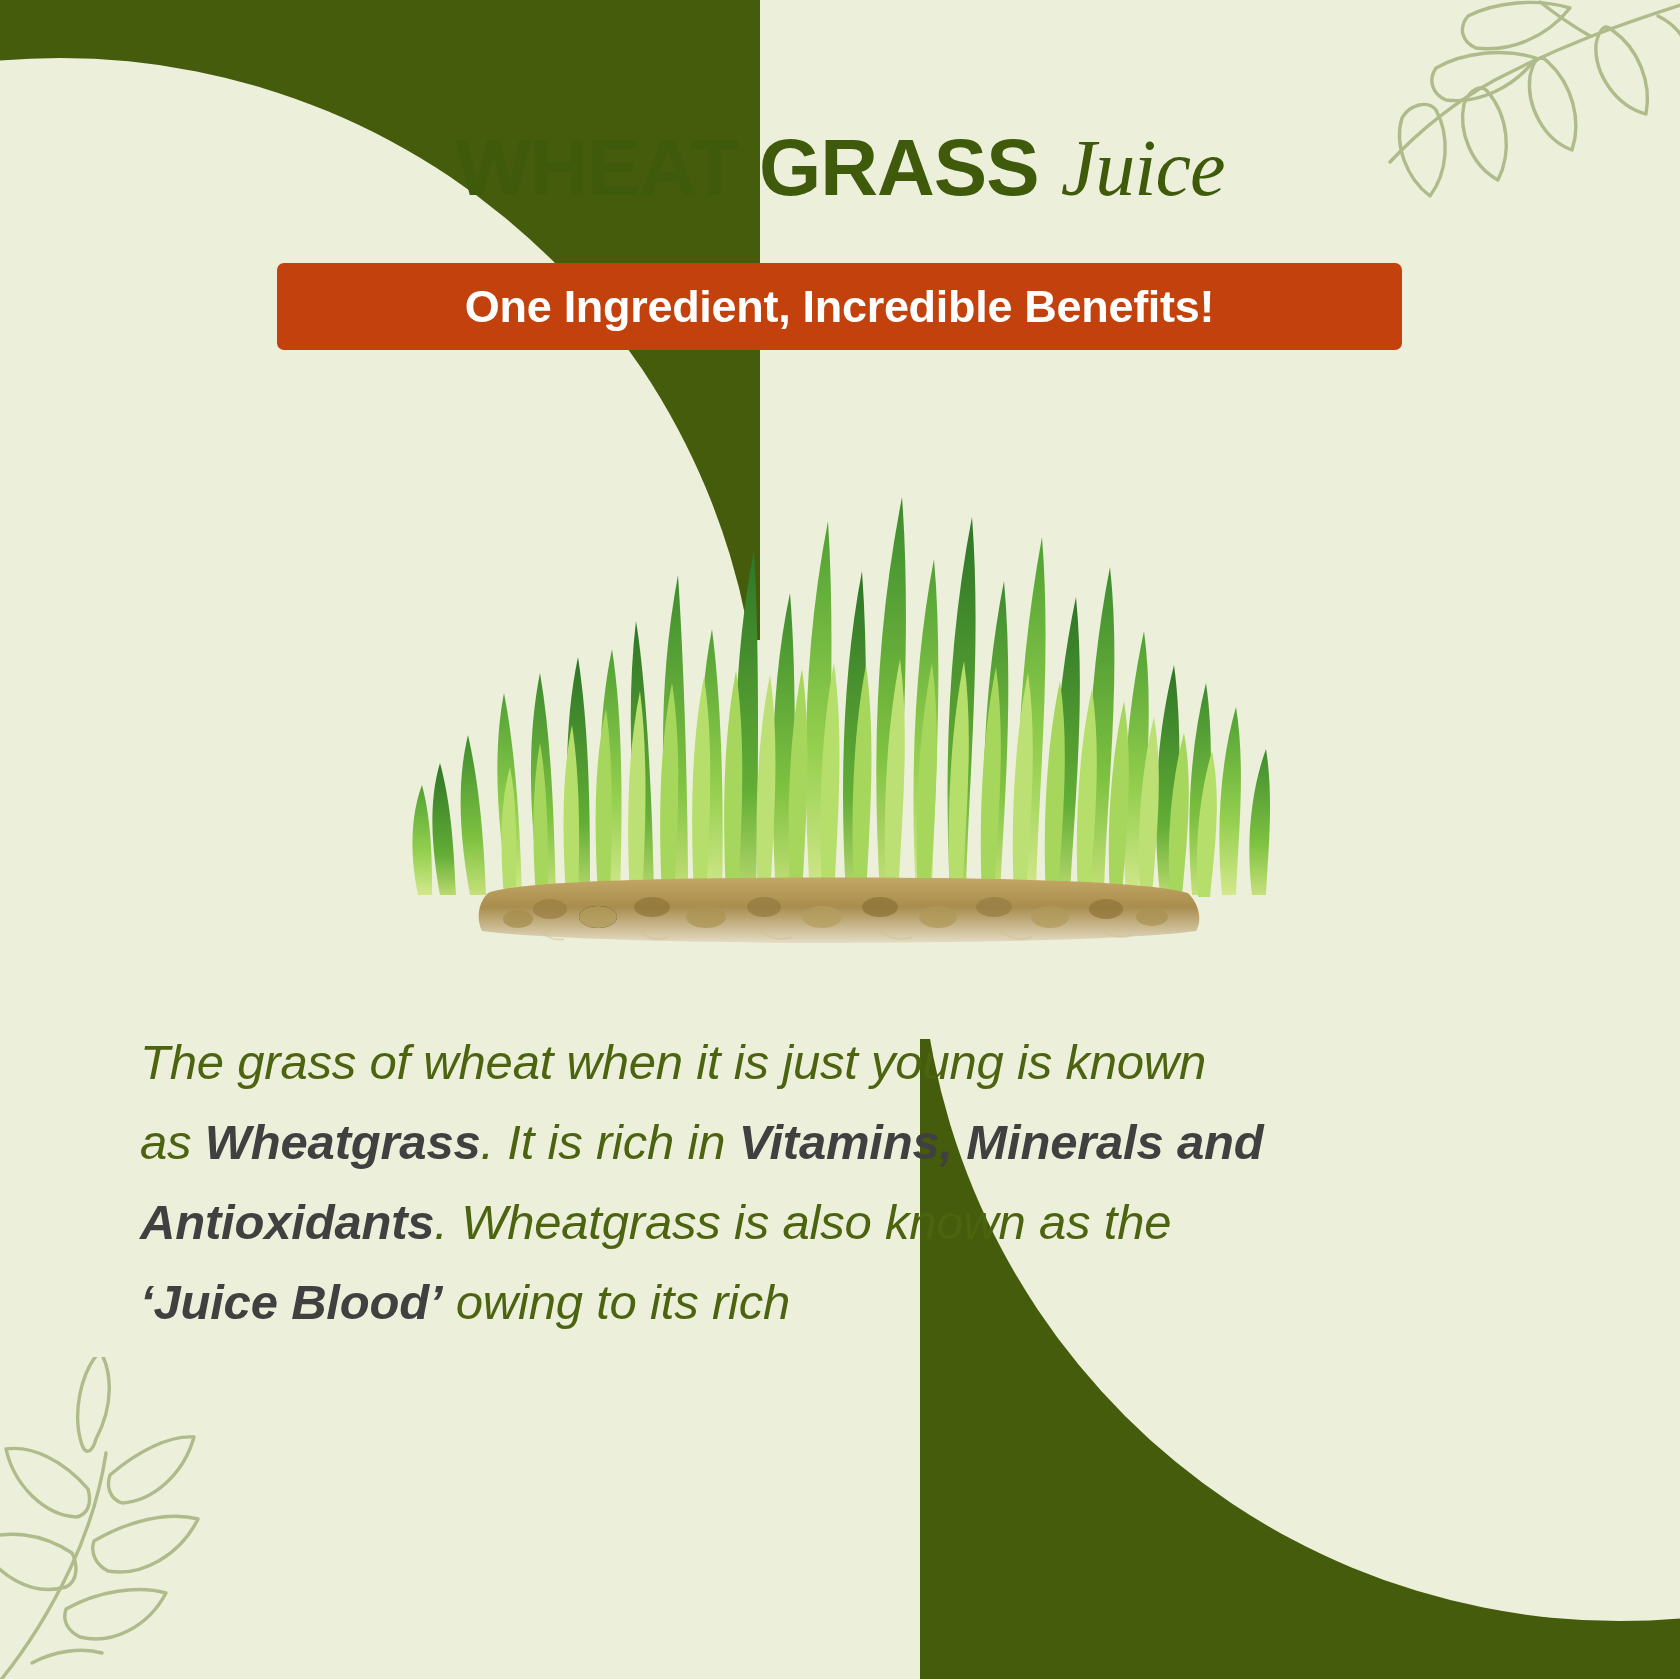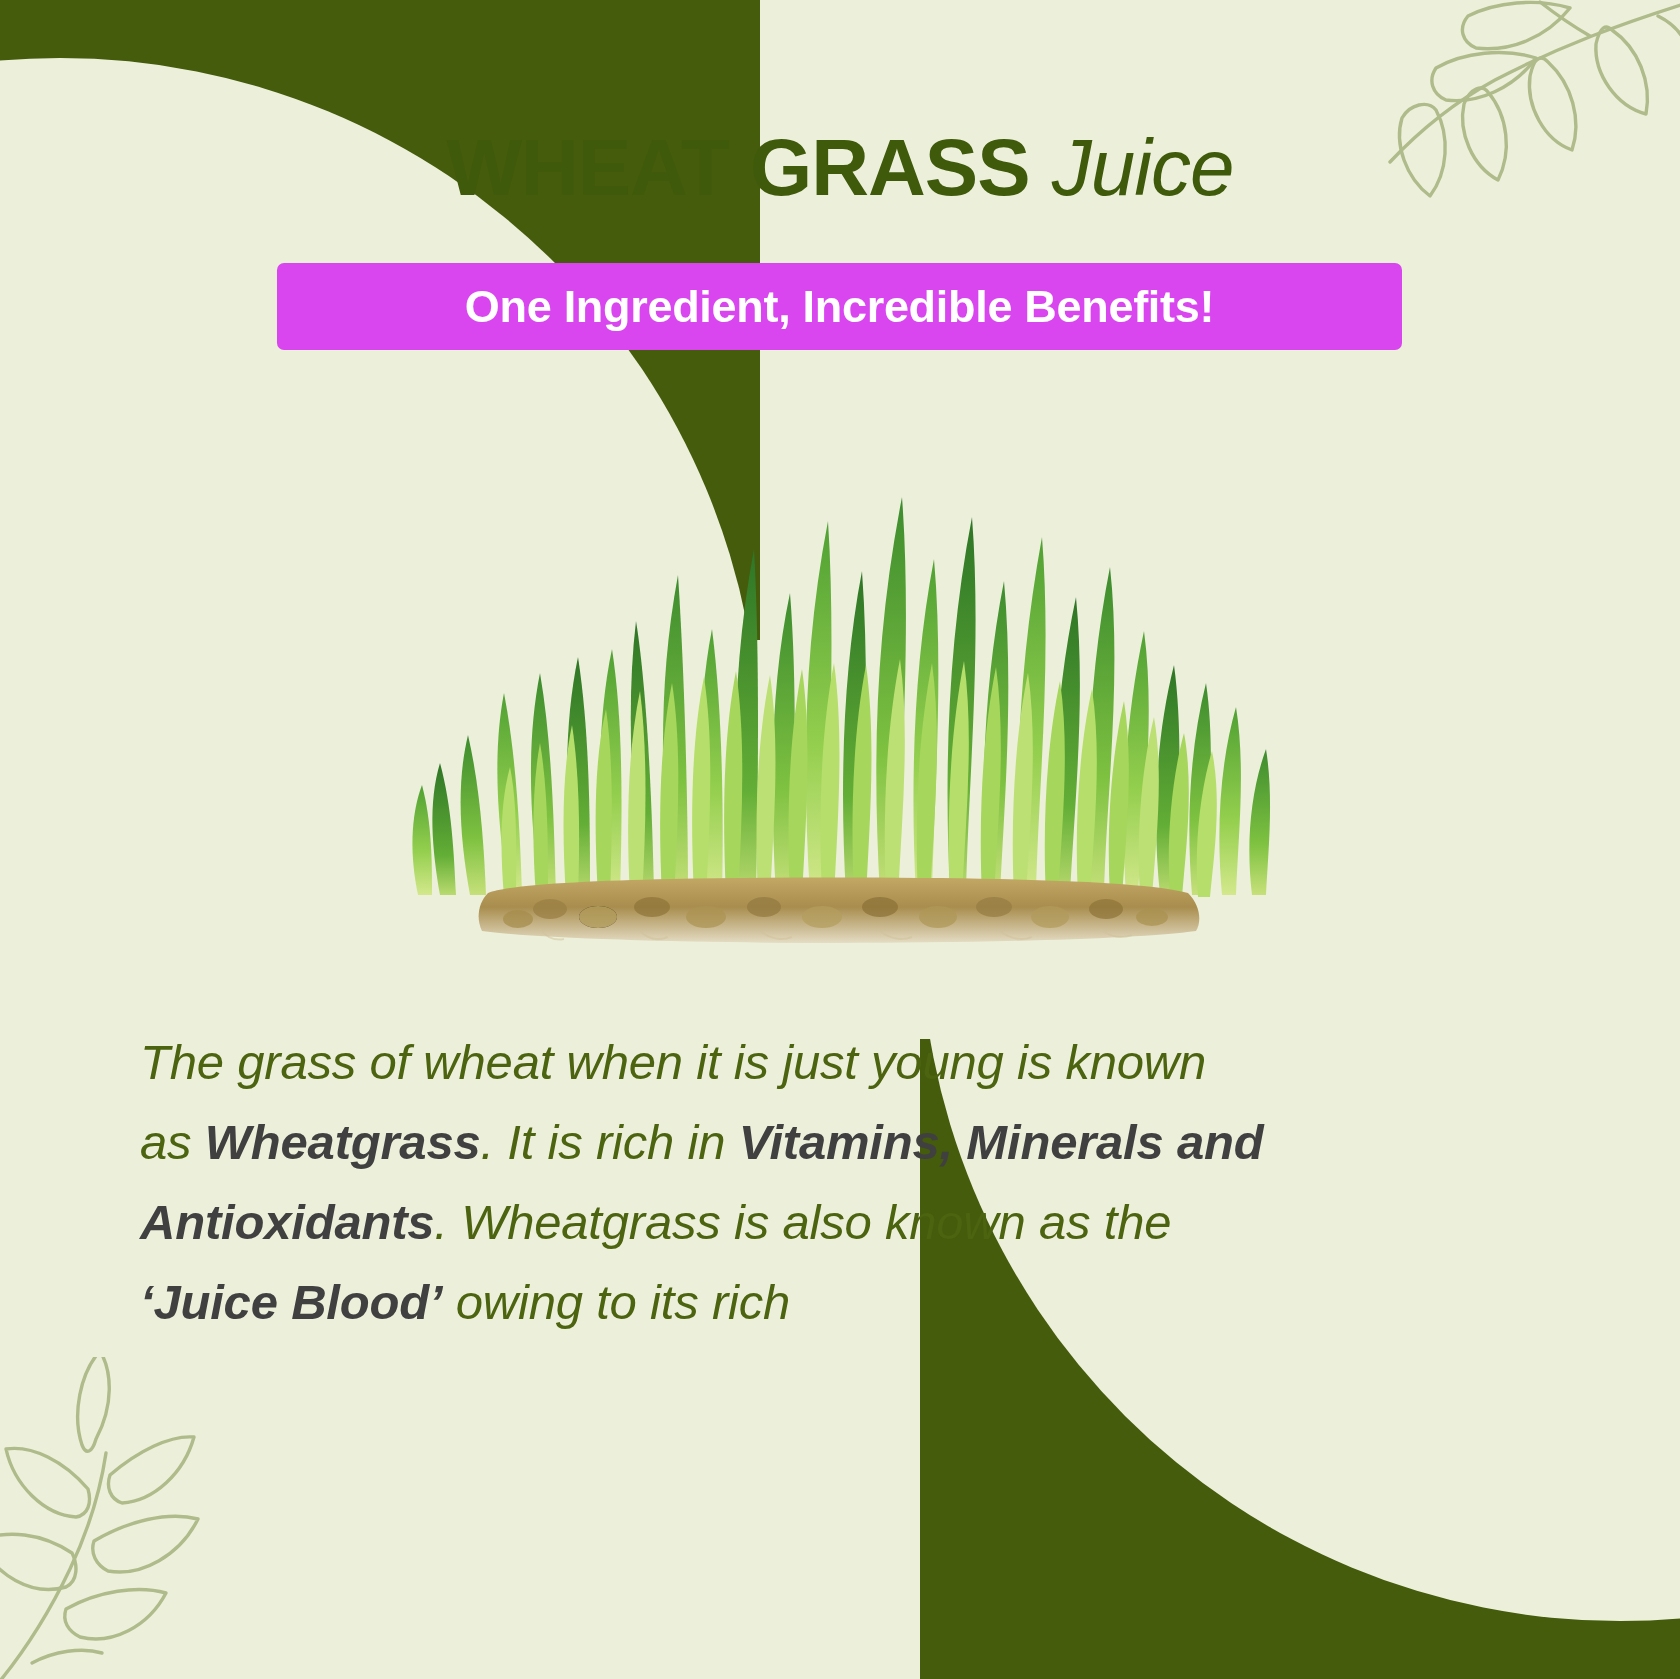--- a/index.html
+++ b/index.html
@@ -83,29 +83,30 @@
   }
   .title-bold {
     font-weight: bold;
     font-stretch: condensed;
     letter-spacing: -1px;
   }
   .title-italic {
     font-style: italic;
     font-weight: normal;
     letter-spacing: -1px;
+    font-family: Liberation Serif, serif;
   }
 
   #subtitle-banner {
     position: absolute;
     top: 263px;
     left: 277px;
     width: 1125px;
     height: 87px;
-    background: #d946ef;
+    background: #c2410c;
     border-radius: 7px;
     display: flex;
     align-items: center;
     justify-content: center;
     z-index: 5;
     text-align: right;
   }
   #subtitle-text {
     color: #FFFFFF;
     font-size: 45px;

